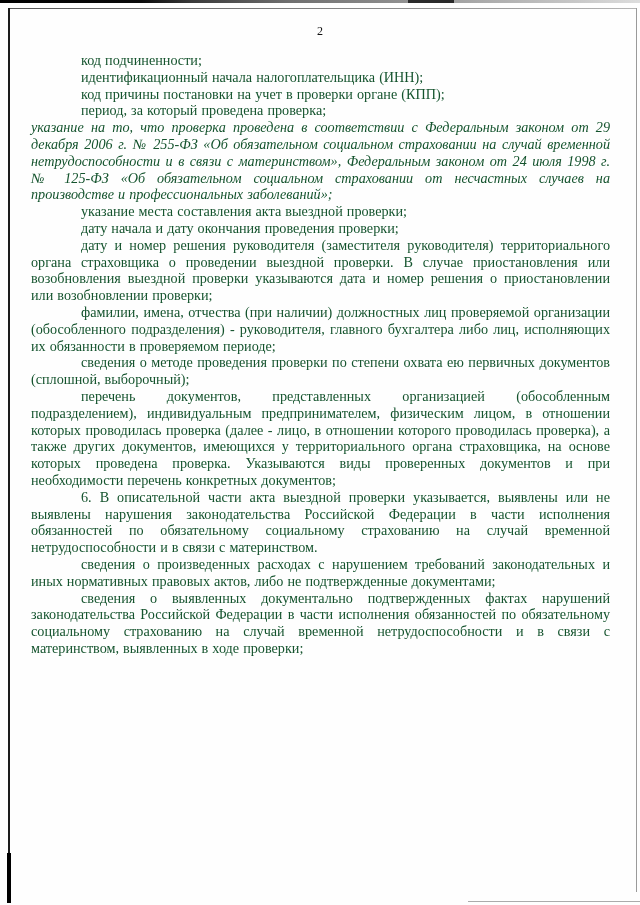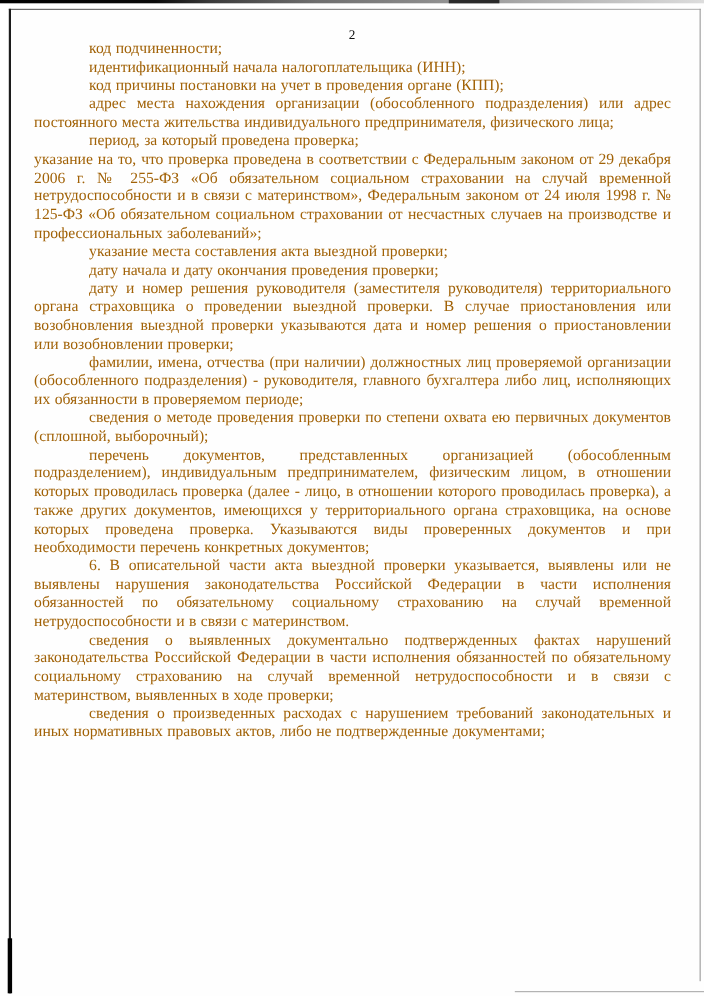--- a/index.html
+++ b/index.html
@@ -43,59 +43,58 @@
     position: absolute; left: 468px; top: 901px; width: 172px; height: 1px;
     background: #ababab;
   }
   
   .pagenum {
     position: absolute; top: 24px; left: 0; width: 640px;
     text-align: center;
     font-size: 12px; color: #111;
   }
   .body-col {
-    position: absolute; top: 36px; left: 31px; width: 579px;
-    color: #a16207;
+    position: absolute; top: 52px; left: 31px; width: 579px;
+    color: #14532d;
   }
   .para {
     margin: 0;
     font-size: 14.2px;
     line-height: 16.8px;
     text-align: justify;
     text-indent: 50px;
     word-spacing: 0.5px;
   }
-  .para.no-indent { text-indent: 0; }
+  .para.no-indent { text-indent: 0; font-style: italic; }
 </style>
 </head>
 <body>
 
 <div class="page">
 
   <div class="edge-top-strip"></div>
   <div class="edge-top-dash"></div>
   <div class="frame-top-thin"></div>
   <div class="frame-left"></div>
   <div class="frame-left-thick"></div>
   <div class="frame-right"></div>
   <div class="frame-bottom"></div>
 
   <div class="pagenum">2</div>
 
   <div class="body-col">
     <p class="para">код подчиненности;</p>
     <p class="para">идентификационный начала налогоплательщика (ИНН);</p>
-    <p class="para">код причины постановки на учет в проведения органе (КПП);</p>
-    <p class="para">адрес места нахождения организации (обособленного подразделения) или адрес постоянного места жительства индивидуального предпринимателя, физического лица;</p>
+    <p class="para">код причины постановки на учет в проверки органе (КПП);</p>
     <p class="para">период, за который проведена проверка;</p>
     <p class="para no-indent">указание на то, что проверка проведена в соответствии с Федеральным законом от 29 декабря 2006 г. № 255-ФЗ «Об обязательном социальном страховании на случай временной нетрудоспособности и в связи с материнством», Федеральным законом от 24 июля 1998 г. № 125-ФЗ «Об обязательном социальном страховании от несчастных случаев на производстве и профессиональных заболеваний»;</p>
     <p class="para">указание места составления акта выездной проверки;</p>
     <p class="para">дату начала и дату окончания проведения проверки;</p>
     <p class="para">дату и номер решения руководителя (заместителя руководителя) территориального органа страховщика о проведении выездной проверки. В случае приостановления или возобновления выездной проверки указываются дата и номер решения о приостановлении или возобновлении проверки;</p>
     <p class="para">фамилии, имена, отчества (при наличии) должностных лиц проверяемой организации (обособленного подразделения) - руководителя, главного бухгалтера либо лиц, исполняющих их обязанности в проверяемом периоде;</p>
     <p class="para">сведения о методе проведения проверки по степени охвата ею первичных документов (сплошной, выборочный);</p>
     <p class="para">перечень документов, представленных организацией (обособленным подразделением), индивидуальным предпринимателем, физическим лицом, в отношении которых проводилась проверка (далее - лицо, в отношении которого проводилась проверка), а также других документов, имеющихся у территориального органа страховщика, на основе которых проведена проверка. Указываются виды проверенных документов и при необходимости перечень конкретных документов;</p>
     <p class="para">6. В описательной части акта выездной проверки указывается, выявлены или не выявлены нарушения законодательства Российской Федерации в части исполнения обязанностей по обязательному социальному страхованию на случай временной нетрудоспособности и в связи с материнством.</p>
+    <p class="para">сведения о произведенных расходах с нарушением требований законодательных и иных нормативных правовых актов, либо не подтвержденные документами;</p>
     <p class="para">сведения о выявленных документально подтвержденных фактах нарушений законодательства Российской Федерации в части исполнения обязанностей по обязательному социальному страхованию на случай временной нетрудоспособности и в связи с материнством, выявленных в ходе проверки;</p>
-    <p class="para">сведения о произведенных расходах с нарушением требований законодательных и иных нормативных правовых актов, либо не подтвержденные документами;</p>
   </div>
 
 </div>
 
 </body></html>

